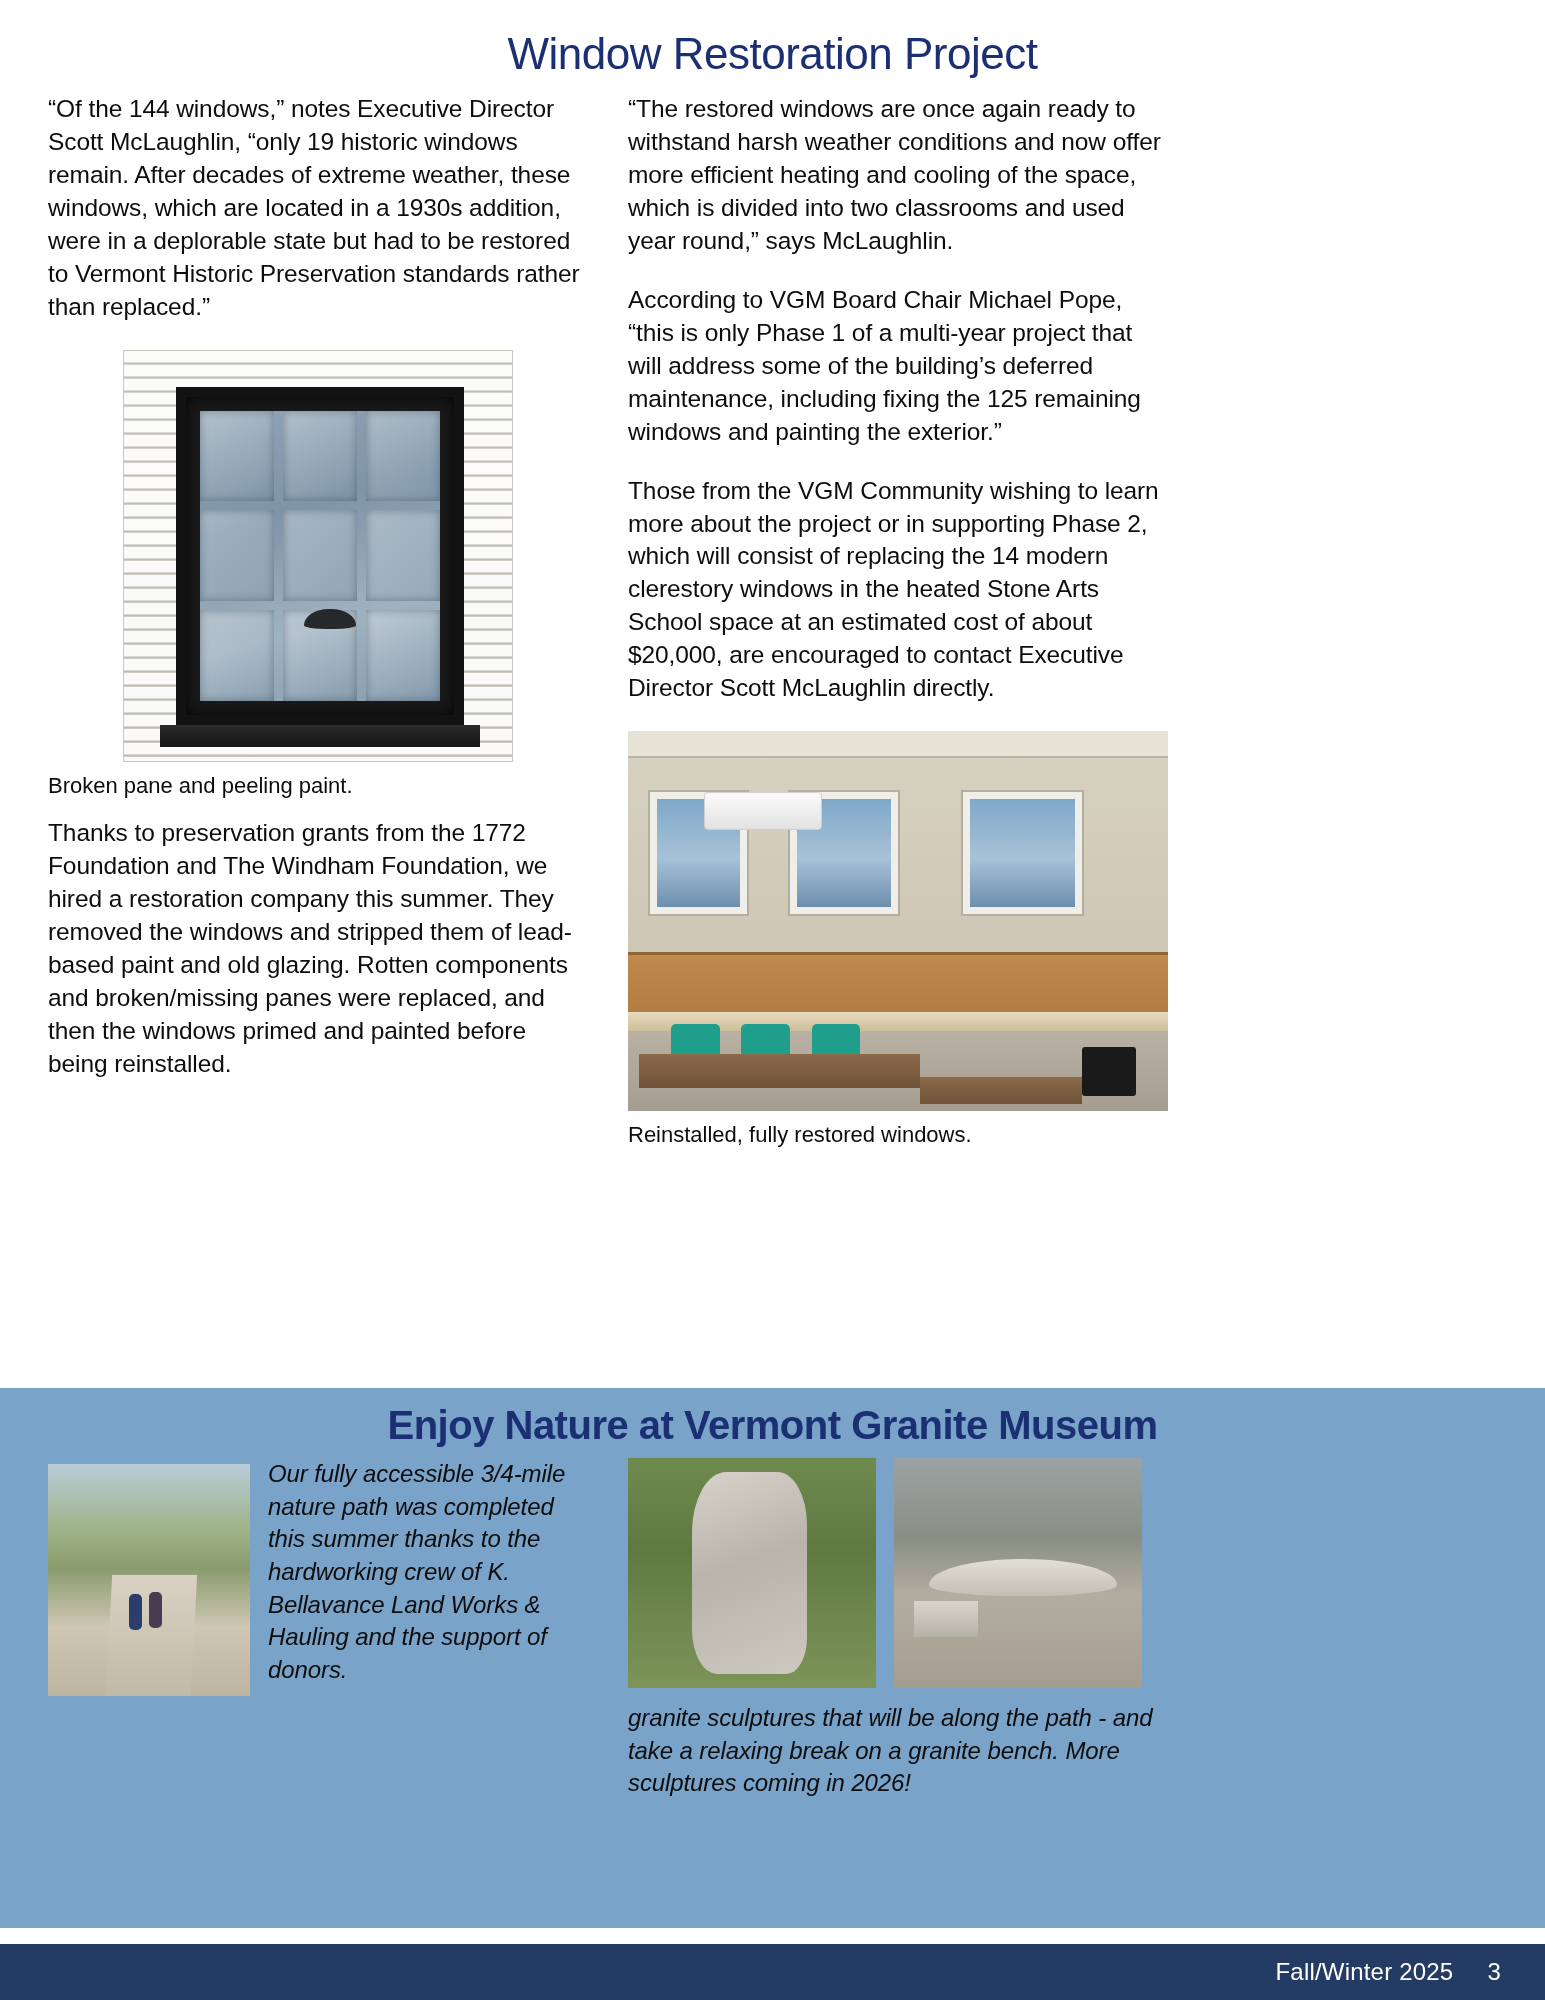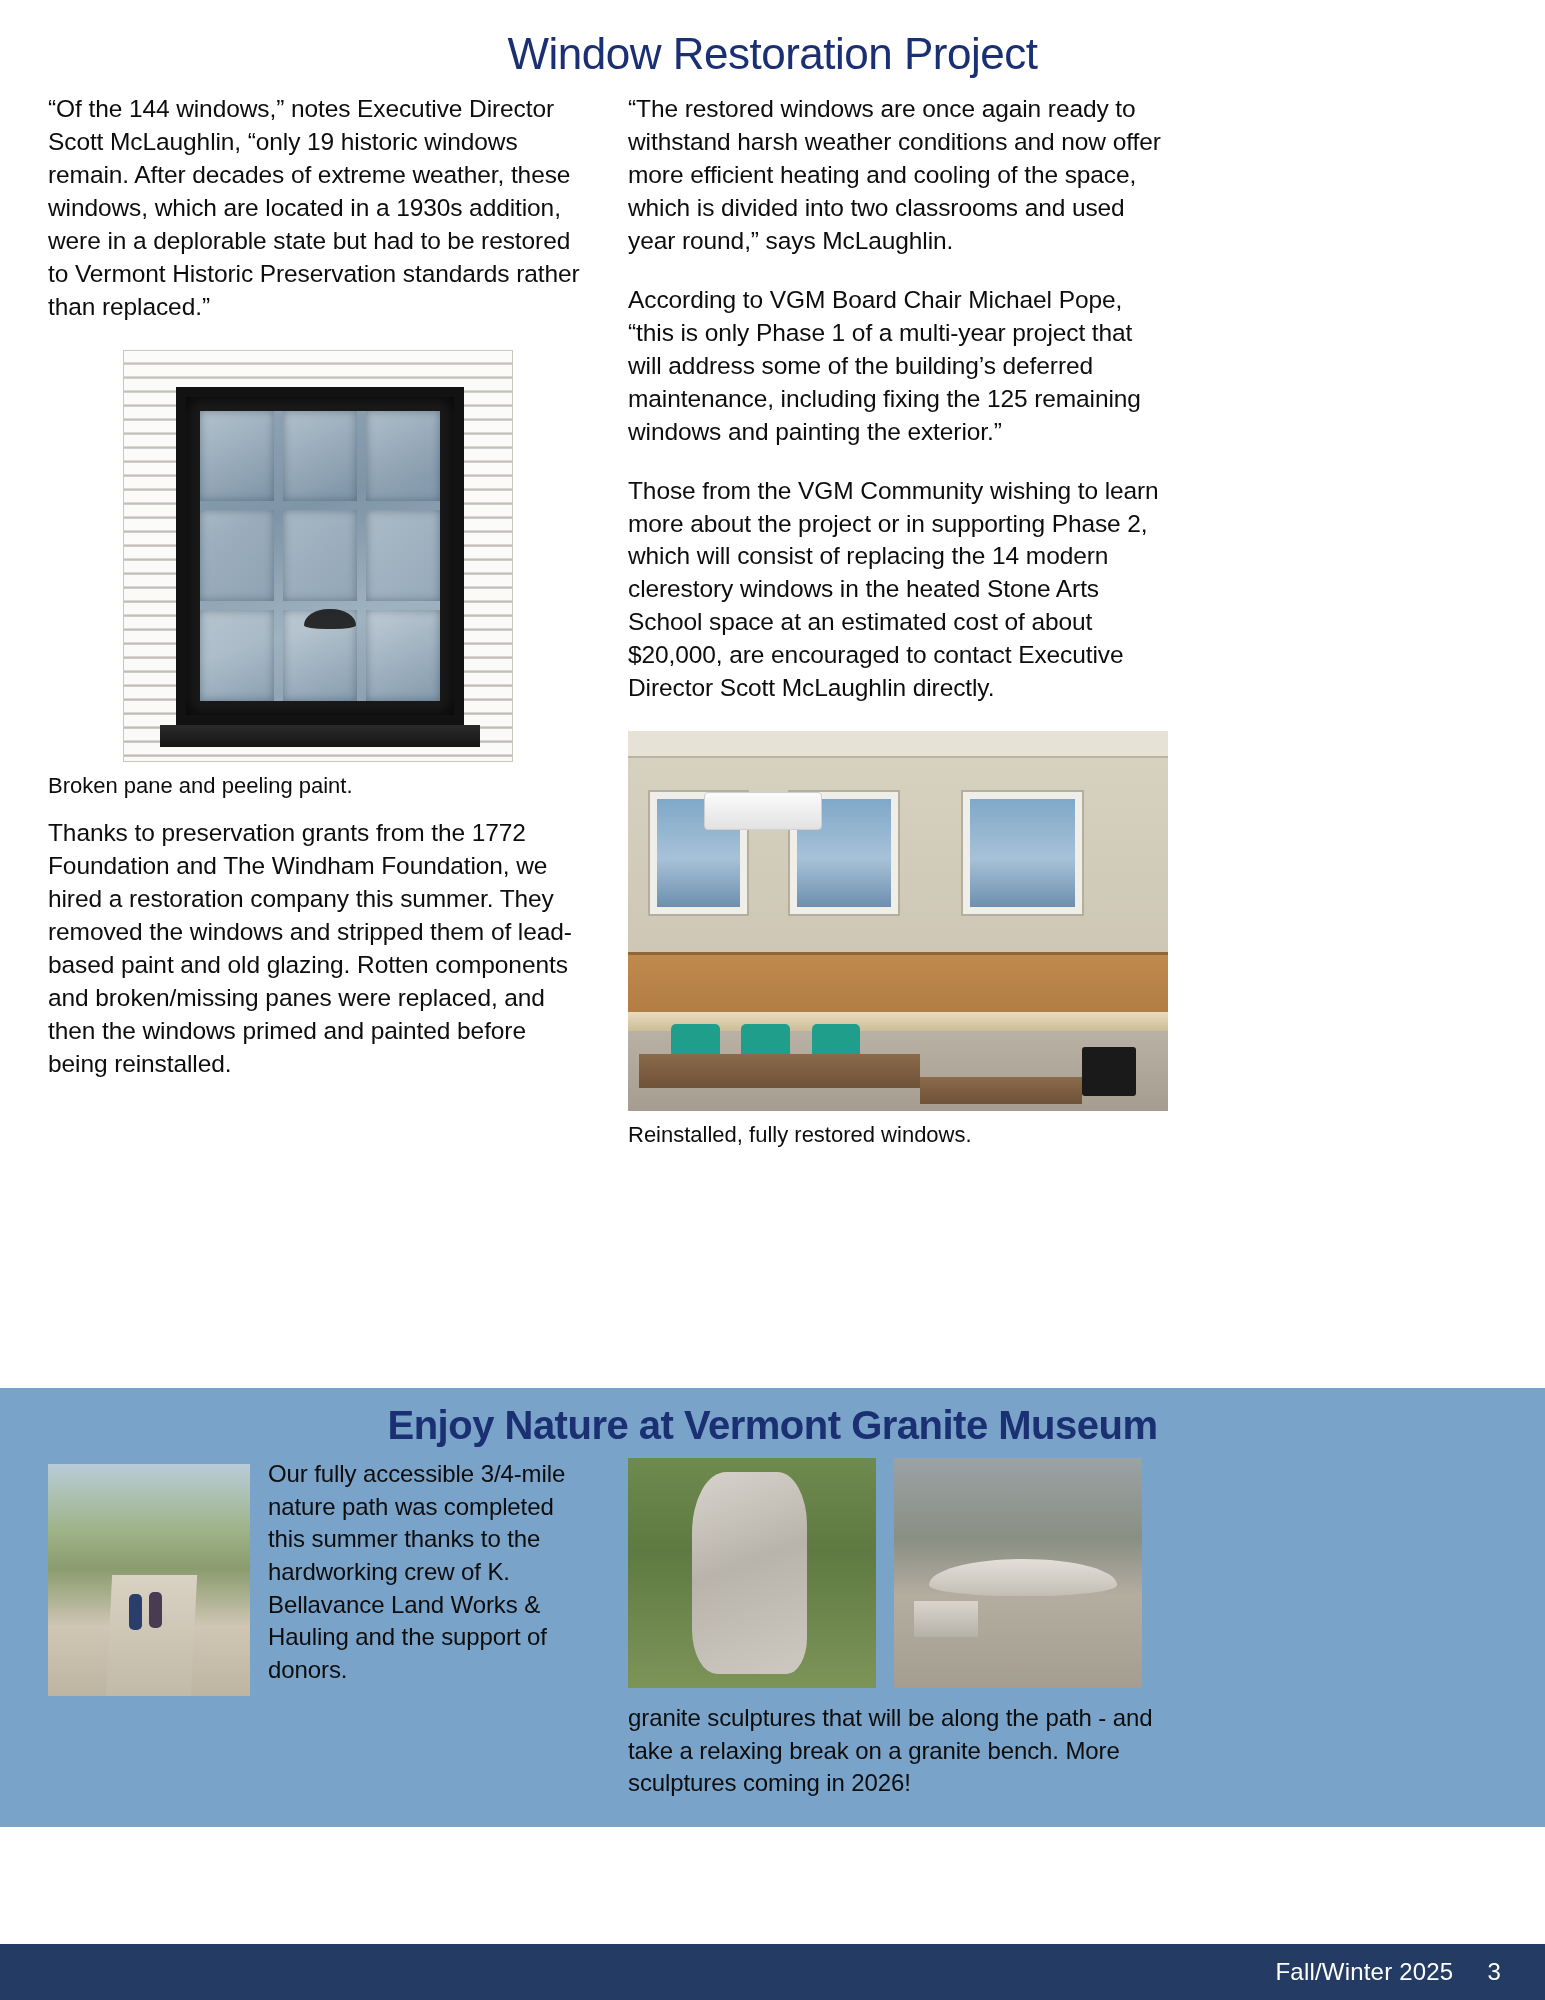--- a/index.html
+++ b/index.html
@@ -196,21 +196,21 @@
     width: 10%; height: 13%;
     background: #1a1a1a;
     border-radius: 3px;
   }
 
   
   .nature {
     position: absolute;
     left: 0; right: 0;
     top: 1388px;
-    height: 439px;
+    height: 540px;
     background: #7aa3c9;
     padding: 0 48px;
   }
   .nature-title {
     text-align: center;
     font-size: 40px;
     font-weight: 800;
     color: #1b2f73;
     letter-spacing: -0.5px;
     padding-top: 16px;
@@ -223,20 +223,21 @@
     align-items: flex-start;
   }
   .nat-left { width: 540px; flex: 0 0 540px; }
   .nat-right { width: 540px; flex: 0 0 540px; }
 
   .nature p {
     font-size: 24px;
     line-height: 1.36;
     letter-spacing: -0.1px;
     color: #0d0d0d;
+    font-style: italic;
   }
   .nature p + p { margin-top: 22px; }
 
   .photo-trail {
     float: left;
     width: 202px;
     height: 232px;
     margin: 6px 18px 6px 0;
     background: linear-gradient(180deg,#b9ccd9 0%, #9fb489 28%, #8a9c6e 45%, #cfc6b4 70%, #bdb4a2 100%);
   }

